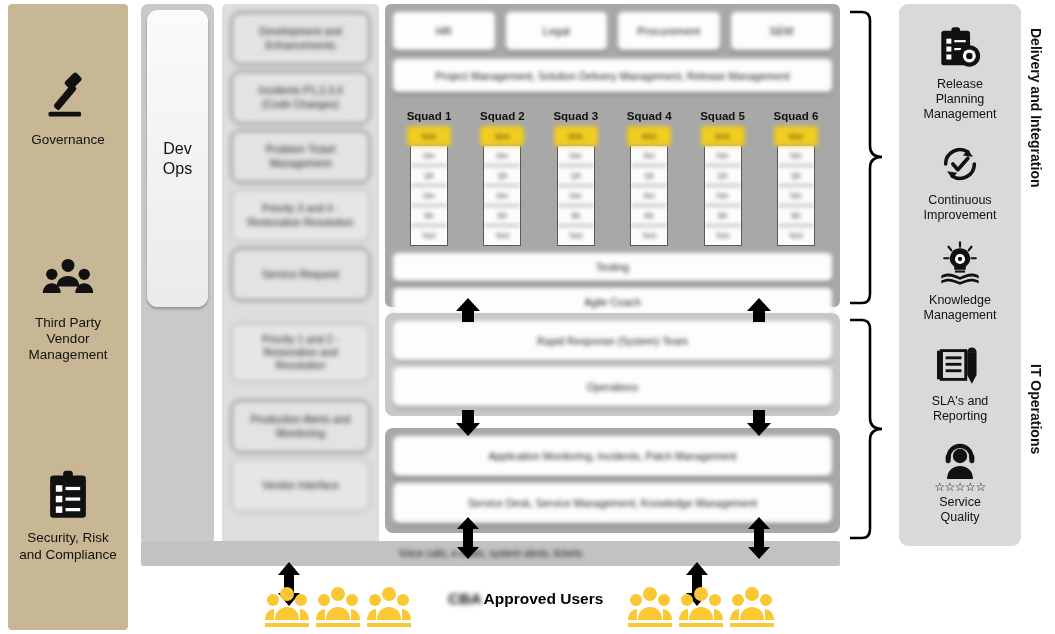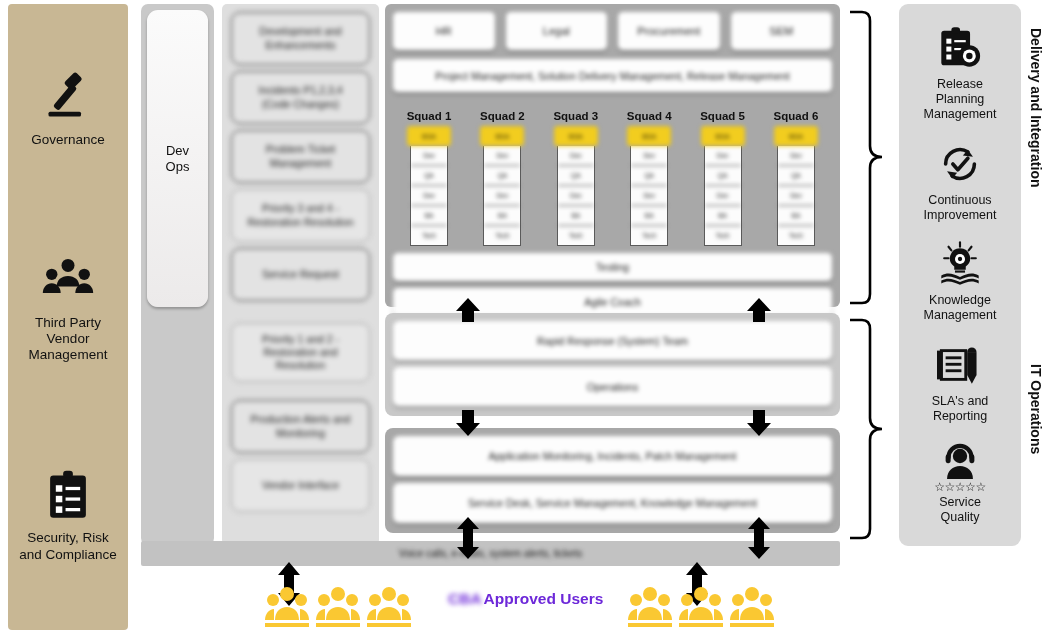--- a/index.html
+++ b/index.html
@@ -40,21 +40,21 @@
     left:141px;top:4px;width:73px;height:541px;
     background:#c9c9c9;border-radius:7px;
     padding:6px;box-sizing:border-box;
     display:flex;flex-direction:column;gap:7px;
   }
   .level-card{
     background:linear-gradient(180deg,#fbfbfb,#eceaea);
     border-radius:11px;
     box-shadow:0 2px 3px rgba(0,0,0,.28);
     display:flex;align-items:center;justify-content:center;
-    font-size:13px;color:#111;text-align:center;line-height:1.2;
+    font-size:16px;color:#111;text-align:center;line-height:1.2;
   }
   #level-devops{flex:0 0 297px;}
   #level-2{flex:0 0 101px;}
   #level-1{flex:0 0 101px;}
 
   
   #func-col{
     left:222px;top:4px;width:157px;height:541px;
     background:#dedede;border-radius:5px;
     padding:8px 9px;box-sizing:border-box;
@@ -166,21 +166,21 @@
   }
 
   
   #users-row{
     left:141px;top:580px;width:699px;height:54px;
   }
   .user-group{position:absolute;width:42px;height:40px;}
   #approved-label{
     position:absolute;left:307px;top:10px;
     display:flex;align-items:center;gap:2px;
-    font-size:15.5px;font-weight:bold;color:#6d28d9;white-space:nowrap;
+    font-size:15.5px;font-weight:bold;color:#000000;white-space:nowrap;
   }
 
   
   .arrow{position:absolute;}
 
   
   .brace{position:absolute;}
 
   
   #right-pillar{

